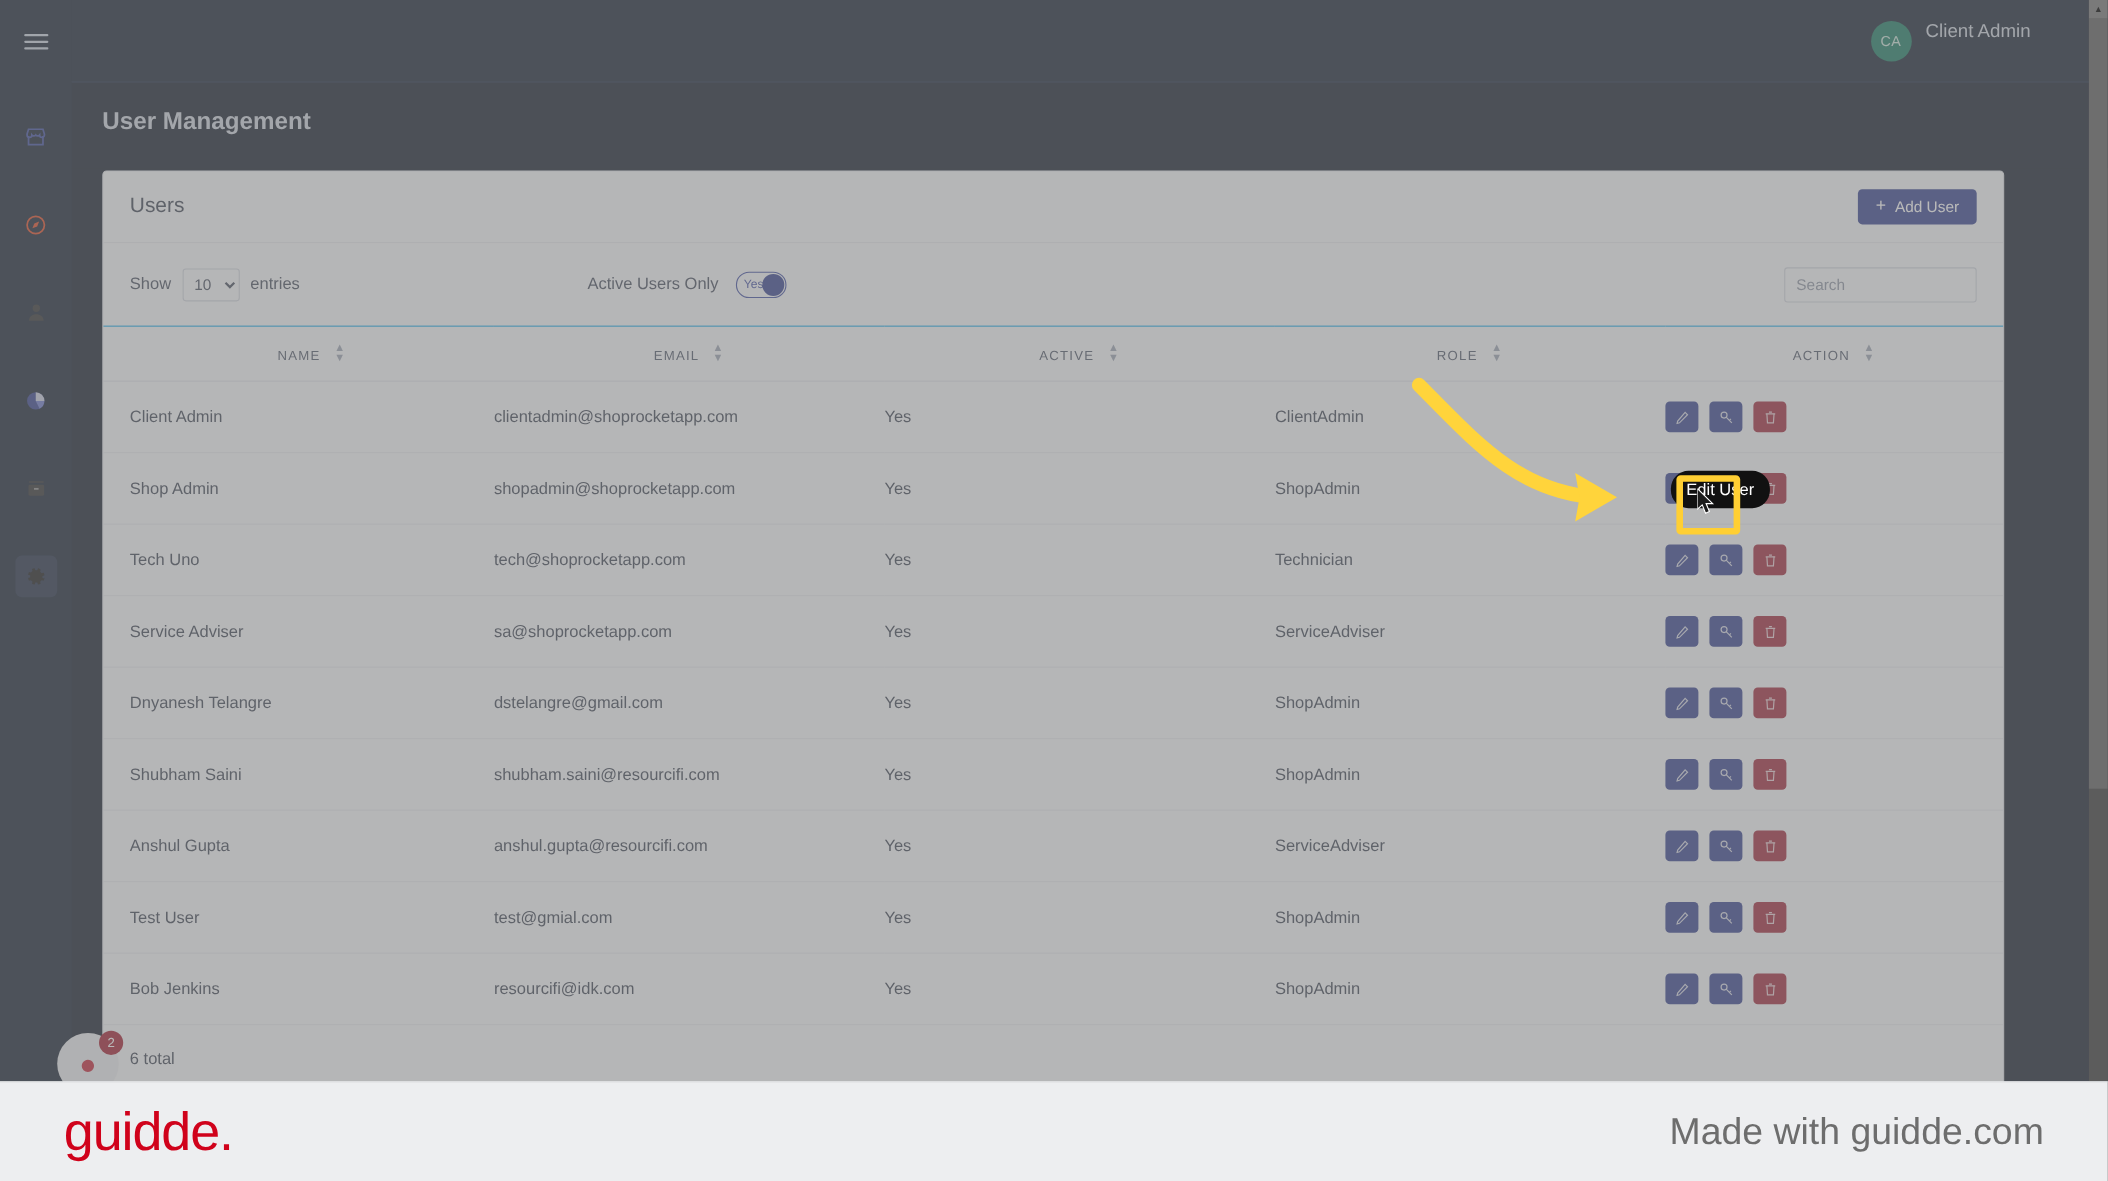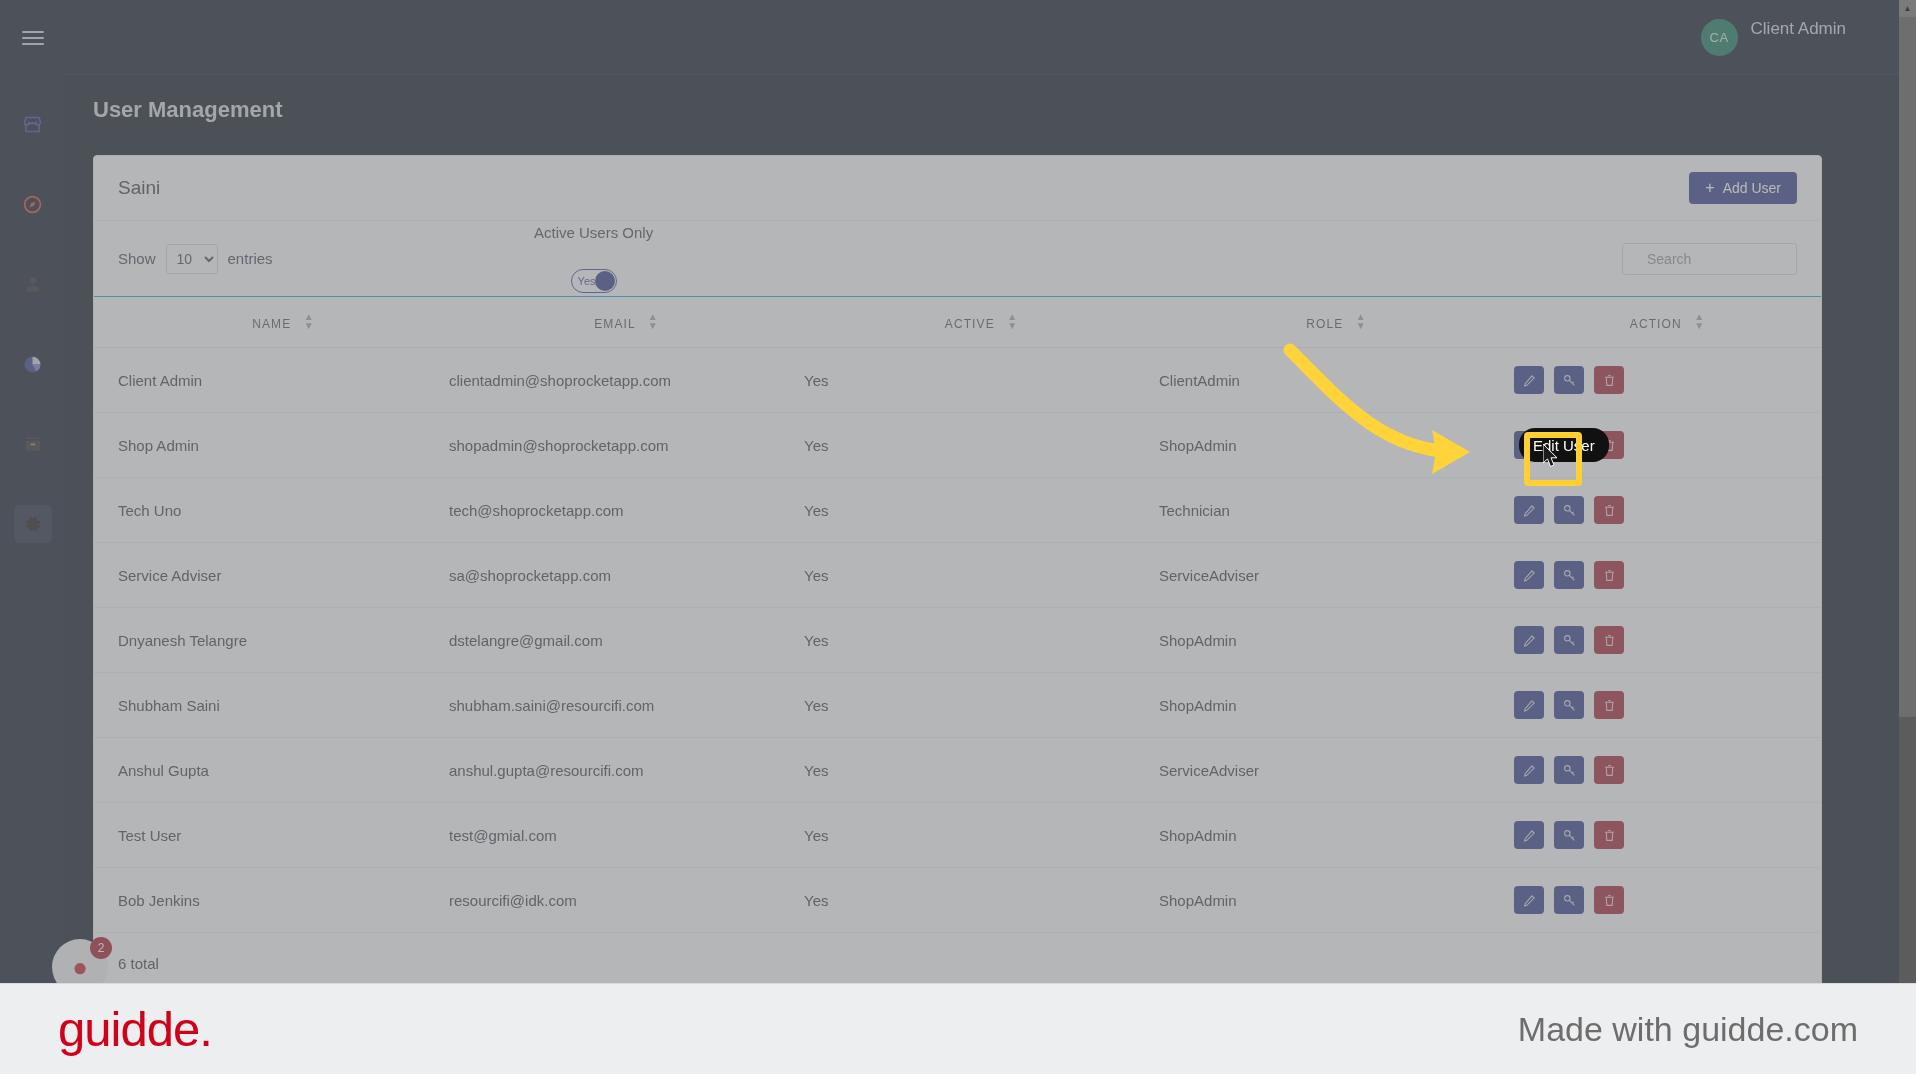--- a/index.html
+++ b/index.html
@@ -111,42 +111,42 @@
   }
   #show-group { display: flex; align-items: center; gap: 10px; font-size: 15px; color: #41495a; }
   #entries-select {
     height: 30px; width: 52px; font-size: 14px;
     font-family: inherit; color: #41495a;
     border: 1px solid #cfd4dd; border-radius: 3px;
     background: #f7f8fa; padding-left: 6px;
   }
   #active-group {
     position: absolute; left: 440px;
-    display: flex; align-items: center; gap: 28px;
-    font-size: 15px; color: #41495a; flex-direction: column;
+    display: flex; align-items: center; gap: 16px;
+    font-size: 15px; color: #41495a;
   }
   #active-toggle {
     width: 46px; height: 24px; border-radius: 12px;
     border: 1px solid #3b4aa0; background: #f7f8fa;
     display: flex; align-items: center; position: relative;
     cursor: pointer;
   }
   #active-toggle .toggle-label {
     font-size: 11px; color: #3b4aa0; margin-left: 6px;
   }
   #active-toggle .knob {
     position: absolute; right: 1px; top: 1px;
     width: 20px; height: 20px; border-radius: 50%;
     background: #2f3d8c;
   }
   #search-input {
     position: absolute; right: 24px;
     width: 175px; height: 32px;
     border: 1px solid #cfd4dd; border-radius: 3px;
-    background: #f7f8fa; padding: 0 24px;
+    background: #f7f8fa; padding: 0 10px;
     font-size: 14px; font-family: inherit; color: #41495a;
   }
   #search-input::placeholder { color: #8b93a2; }
 
   
   table { width: 100%; border-collapse: collapse; }
   thead th {
     text-align: center;
     font-size: 12px; font-weight: normal;
     letter-spacing: 1.1px; color: #4b5466;
@@ -334,21 +334,21 @@
     </div>
   </header>
 
   <div id="title-band">
     <h1 id="page-title">User Management</h1>
   </div>
 
   <section id="card">
 
     <div id="card-head">
-      <div id="card-title">Saini</div>
+      <div id="card-title">Users</div>
       <button id="add-user-btn">
         <span class="plus-glyph">+</span>
         <span>Add User</span>
       </button>
     </div>
 
     <div id="controls">
       <div id="show-group">
         <span>Show</span>
         <select id="entries-select">

